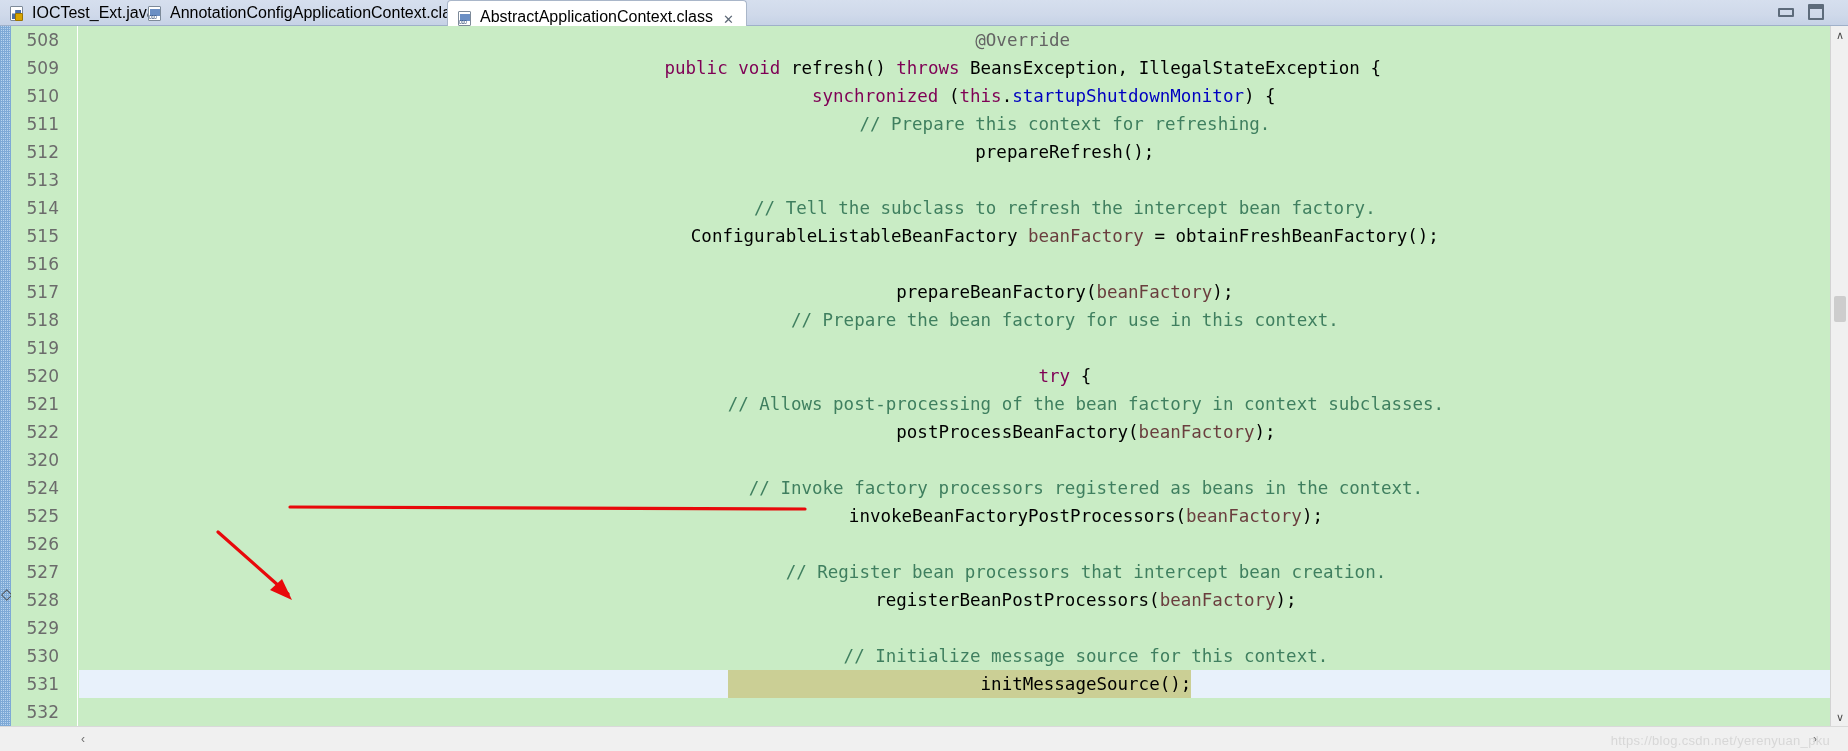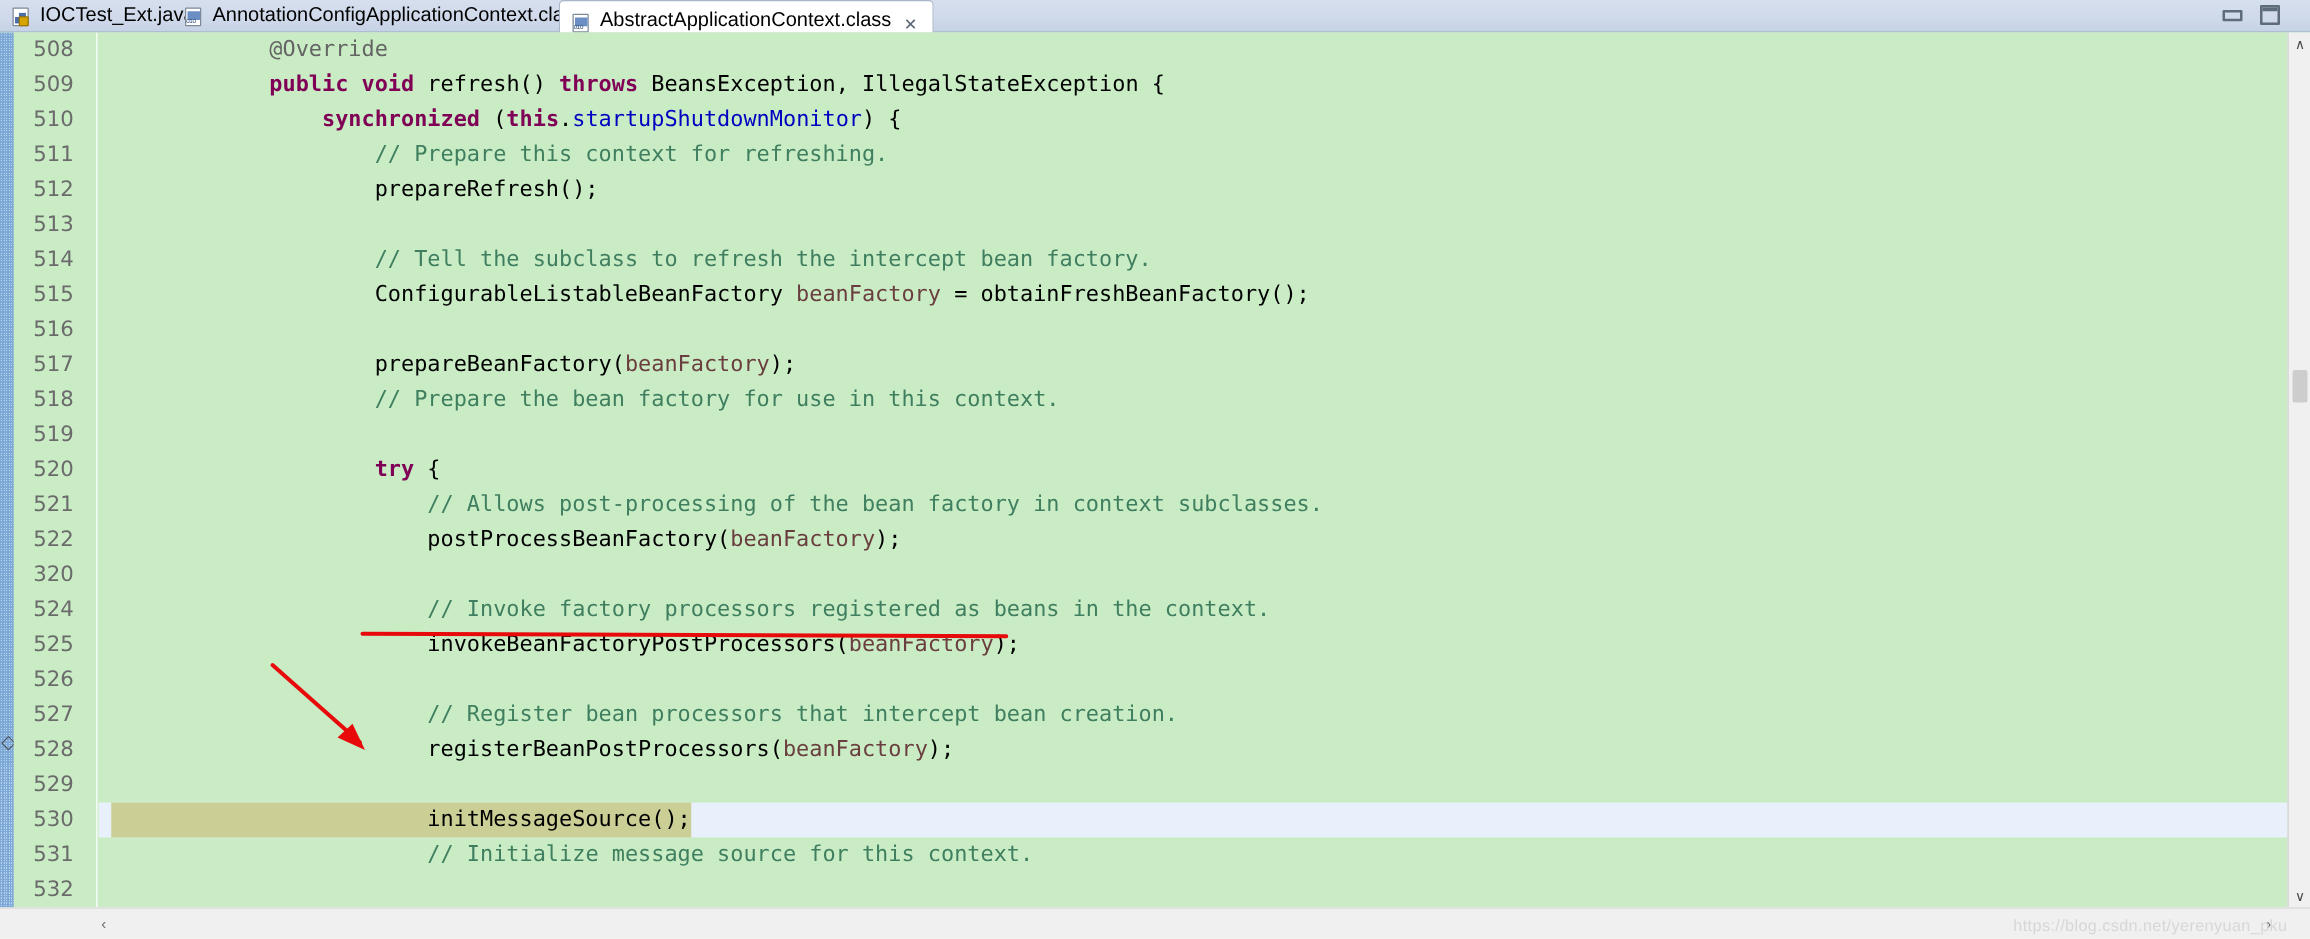--- a/index.html
+++ b/index.html
@@ -128,41 +128,42 @@
   .gutter {
     position:absolute; left:11px; top:0;
     width: 67px; height: 700px;
     background: #c9ecc5;
     border-right: 1px solid #ffffff;
   }
   .codearea {
     position:absolute; left:79px; top:0;
     width: 1751px; height: 700px;
     background: #c9ecc5;
+    text-align: center;
   }
 
   .row {
     position: relative;
     height: 28px;
     line-height: 28px;
     white-space: pre;
     font-family: "DejaVu Sans Mono", monospace;
     font-size: 17.5px;
   }
   .gutter .row {
     text-align: right;
     padding-right: 18px;
     color: #6b6b6b;
     font-family: "DejaVu Sans", sans-serif;
     font-size: 17px;
   }
   .codearea .row { padding-left: 10px; color: #000000; }
 
   
-  .kw   { color:#7f0055; font-weight:bold; }
+  .kw   { color:#7f0055; font-weight:normal; }
   .cmt  { color:#3f7f5f; }
   .ann  { color:#646464; }
   .fld  { color:#0000c0; }
   .par  { color:#6a3e3e; }
   .pl   { color:#000000; }
 
   
   .row.current { background:#e8f1fb; }
   .row.current .sel {
     background:#cbcf95;
@@ -309,22 +310,22 @@
         <div class="row"><span class="pl">                    </span><span class="kw">try</span><span class="pl"> {</span></div>
         <div class="row"><span class="pl">                        </span><span class="cmt">// Allows post-processing of the bean factory in context subclasses.</span></div>
         <div class="row"><span class="pl">                        postProcessBeanFactory(</span><span class="par">beanFactory</span><span class="pl">);</span></div>
         <div class="row"><span class="pl"></span></div>
         <div class="row"><span class="pl">                        </span><span class="cmt">// Invoke factory processors registered as beans in the context.</span></div>
         <div class="row"><span class="pl">                        invokeBeanFactoryPostProcessors(</span><span class="par">beanFactory</span><span class="pl">);</span></div>
         <div class="row"><span class="pl"></span></div>
         <div class="row"><span class="pl">                        </span><span class="cmt">// Register bean processors that intercept bean creation.</span></div>
         <div class="row"><span class="pl">                        registerBeanPostProcessors(</span><span class="par">beanFactory</span><span class="pl">);</span></div>
         <div class="row"><span class="pl"></span></div>
+        <div class="row"><span class="pl">                        </span><span class="cmt">// Initialize message source for this context.</span></div>
         <div class="row current"><span class="sel"><span class="pl">                        initMessageSource();</span></span></div>
-        <div class="row"><span class="pl">                        </span><span class="cmt">// Initialize message source for this context.</span></div>
         <div class="row"><span class="pl"></span></div>
       </div>
 
     <svg class="overlay" viewBox="0 0 1848 700">
 
       <line id="ann-underline" x1="290" y1="481" x2="805" y2="483" stroke="#e8090b" stroke-width="3.2" stroke-linecap="round"></line>
 
       <line id="ann-arrow-shaft" x1="218" y1="506" x2="288" y2="568" stroke="#e8090b" stroke-width="3.2" stroke-linecap="round"></line>
       <polygon id="ann-arrow-head" points="292,574 270,564 282,553" fill="#e8090b"></polygon>
     </svg>

